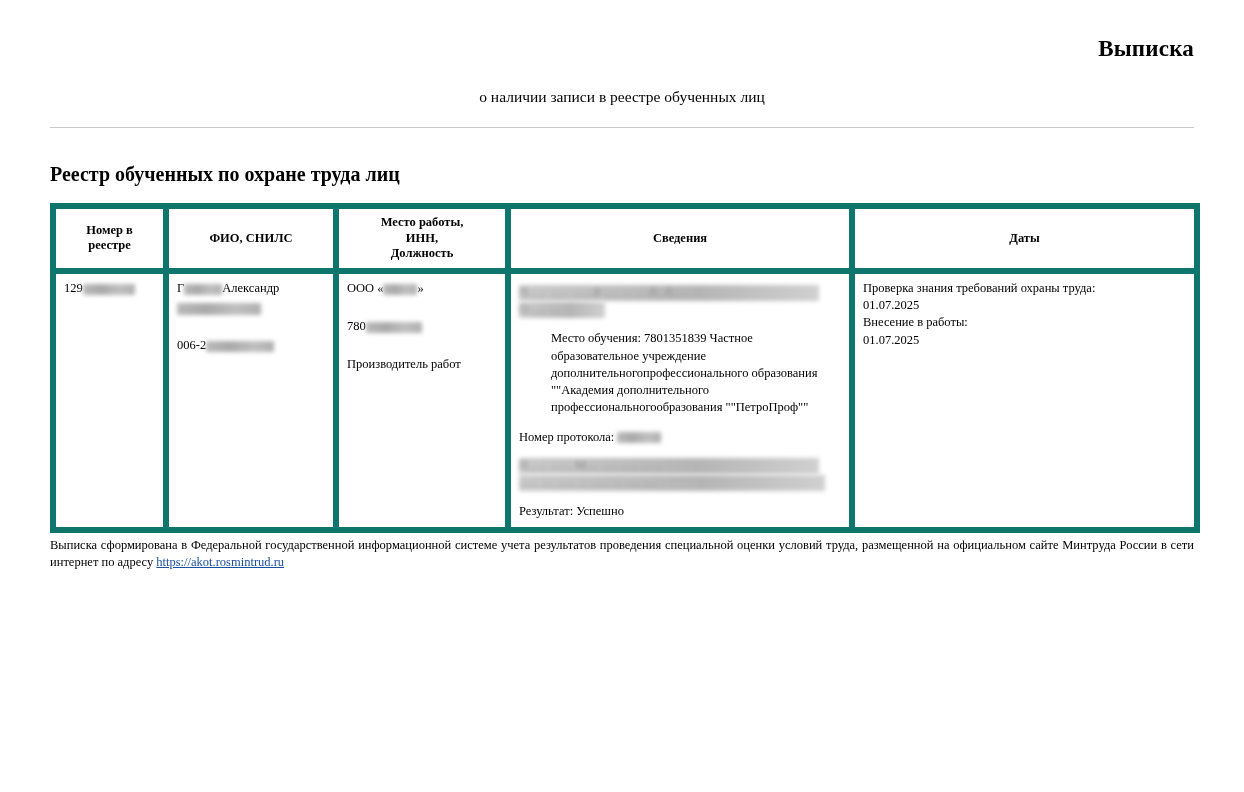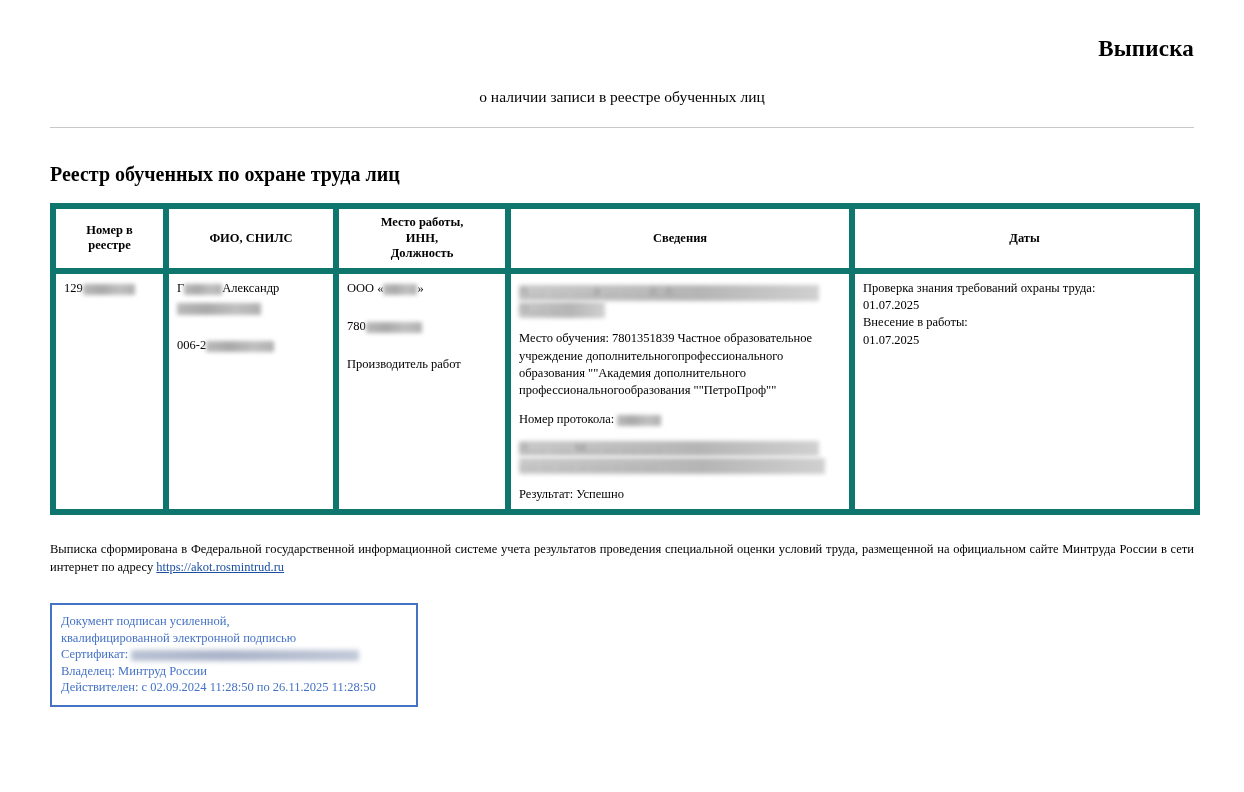--- a/index.html
+++ b/index.html
@@ -97,21 +97,21 @@
     background: linear-gradient(90deg,#c9c9c9,#b5b5b5 60%,#d0d0d0);
     display: inline-block;
     line-height: 1.25;
     border-radius: 1px;
   }
 
   .footnote {
     width: 1144px;
     font-size: 12.5px;
     line-height: 1.42;
-    margin-top: 26px;
+    margin-top: 4px;
     text-align: justify;
   }
   .footnote a {
     color: #1a4fa0;
     text-decoration: underline;
   }
   .sig-box {
     margin-top: 26px;
     width: 368px;
     border: 2px solid #4472c4;
@@ -188,21 +188,21 @@
           </div>
           <div class="line" style="margin-top:21px;">
             <span>780</span><span class="redact" style="width:56px;"></span>
           </div>
           <div class="line" style="margin-top:21px;">Производитель работ</div>
         </td>
 
         <td style="padding-top:10px;">
           <div class="line blurline" style="width:300px;">П...... ...... .......й ..... ... .. ..б...б.. .</div>
           <div class="line blurline" style="width:86px;margin-top:1px;">О...... ...</div>
-          <div class="line" style="margin-top:12px;">Место обучения: 7801351839 Частное образовательное учреждение дополнительногопрофессионального образования ""Академия дополнительного профессиональногообразования ""ПетроПроф""</div>
+          <div class="line" style="margin-top:12px;margin-left:32px;">Место обучения: 7801351839 Частное образовательное учреждение дополнительногопрофессионального образования ""Академия дополнительного профессиональногообразования ""ПетроПроф""</div>
           <div class="line" style="margin-top:12px;">
             <span>Номер протокола:</span>
             <span class="redact" style="width:44px;"></span>
           </div>
           <div class="line blurline" style="width:300px;margin-top:12px;">П...... ....... М.... ..... ...... ... ..</div>
           <div class="line blurline" style="width:306px;margin-top:1px;">...... .... ...... ... ...... ... ..... ....</div>
           <div class="line" style="margin-top:12px;">Результат: Успешно</div>
         </td>
 
         <td class="cell-mid cell-pad-left">
@@ -213,24 +213,14 @@
         </td>
 
       </tr>
     </tbody>
   </table>
 
   <div class="footnote">
     <span>Выписка сформирована в Федеральной государственной информационной системе учета результатов проведения специальной оценки условий труда, размещенной на официальном сайте Минтруда России в сети интернет по адресу </span><a href="#">https://akot.rosmintrud.ru</a>
   </div>
 
-  <div class="sig-box">
-    <div class="sig-line">Документ подписан усиленной,</div>
-    <div class="sig-line">квалифицированной электронной подписью</div>
-    <div class="sig-line">
-      <span>Сертификат:</span>
-      <span class="sig-redact" style="width:228px;"></span>
-    </div>
-    <div class="sig-line">Владелец: Минтруд России</div>
-    <div class="sig-line">Действителен: с 02.09.2024 11:28:50 по 26.11.2025 11:28:50</div>
-  </div>
 
 </div>
 
 </body></html>

